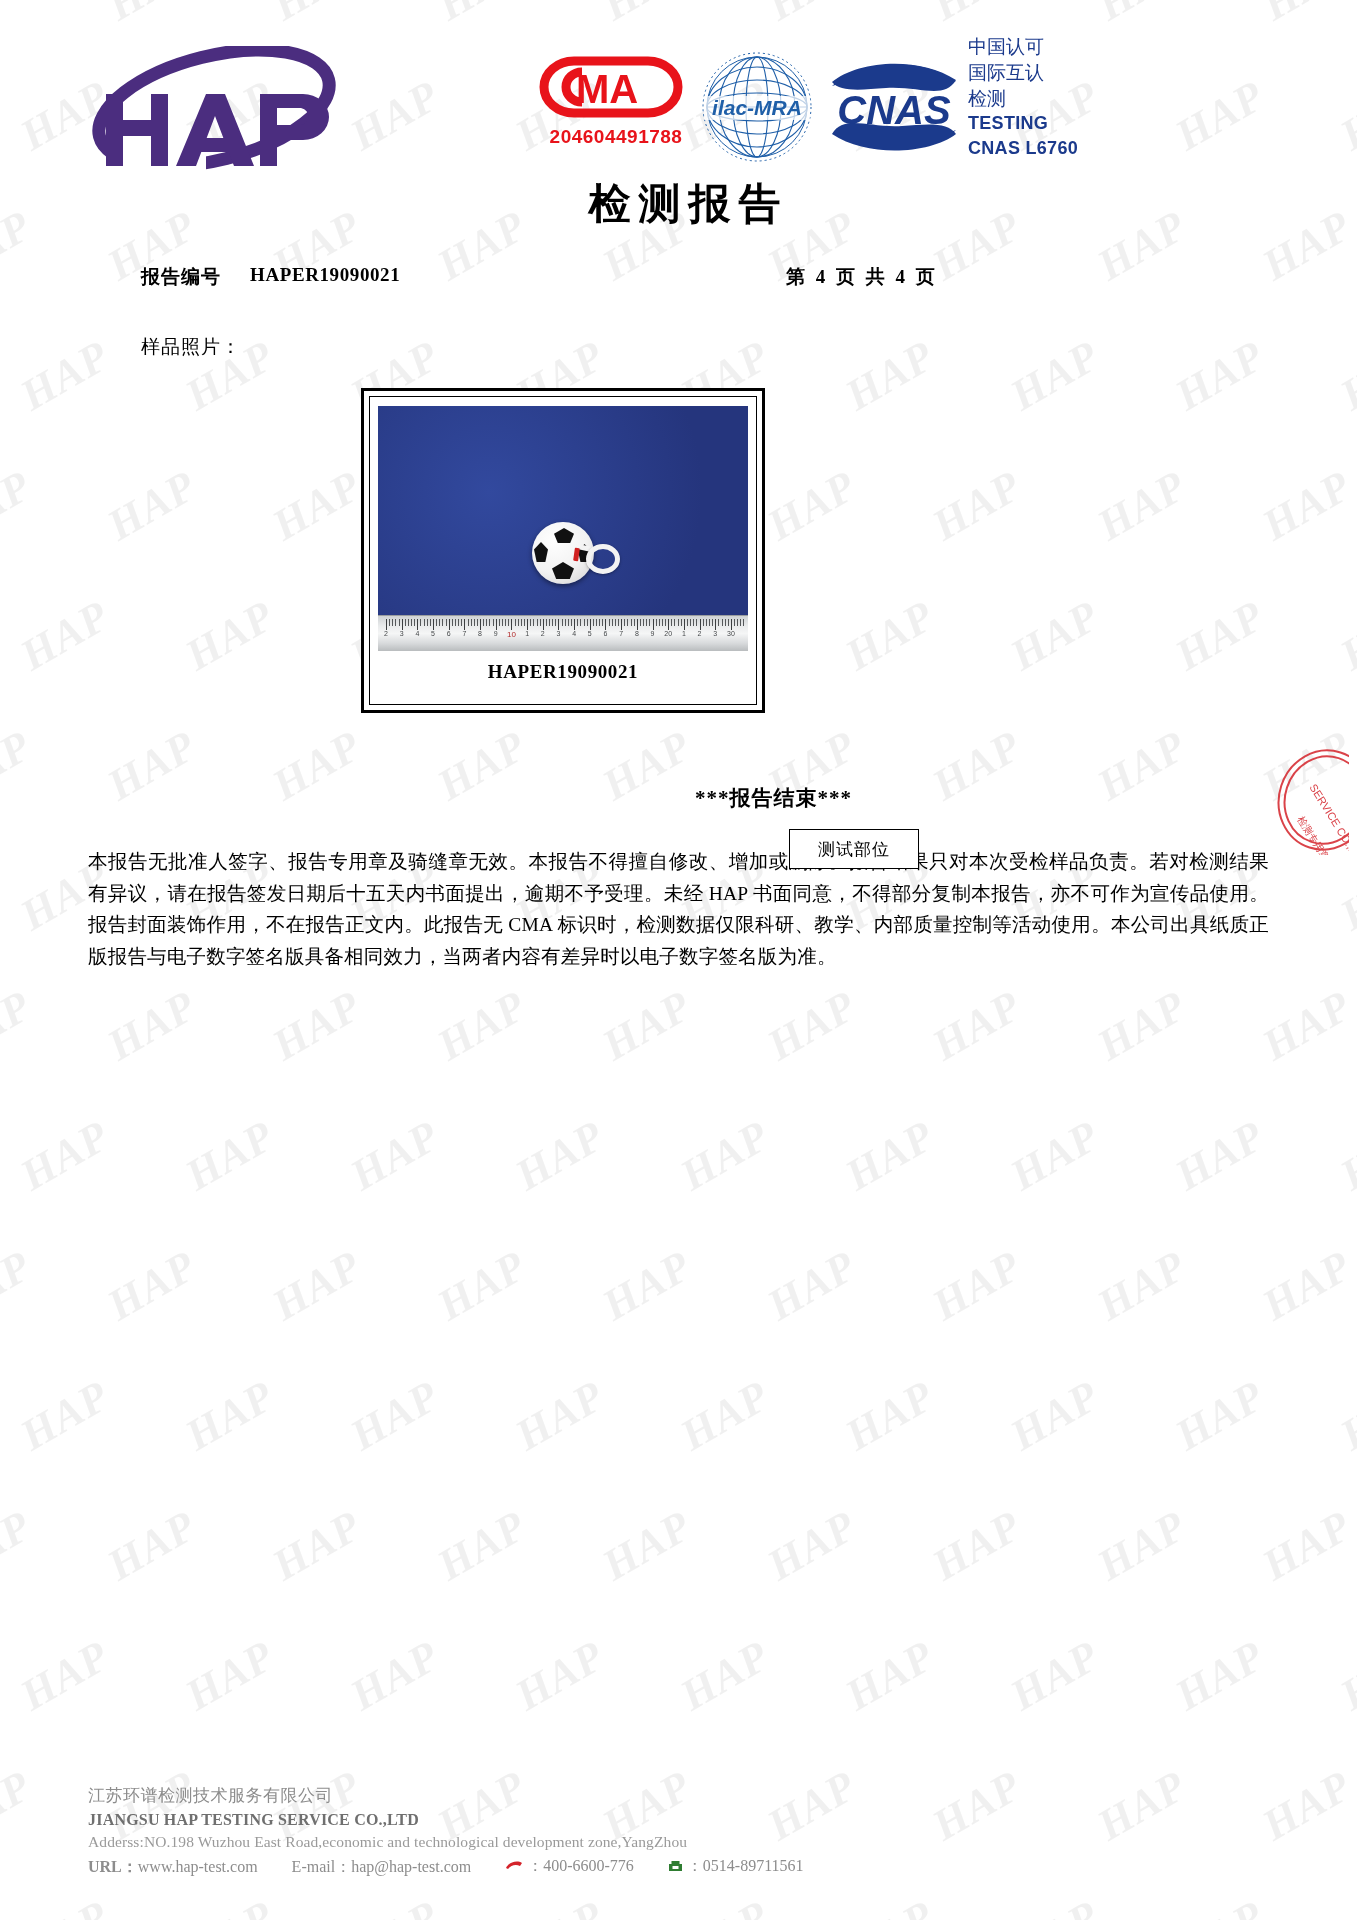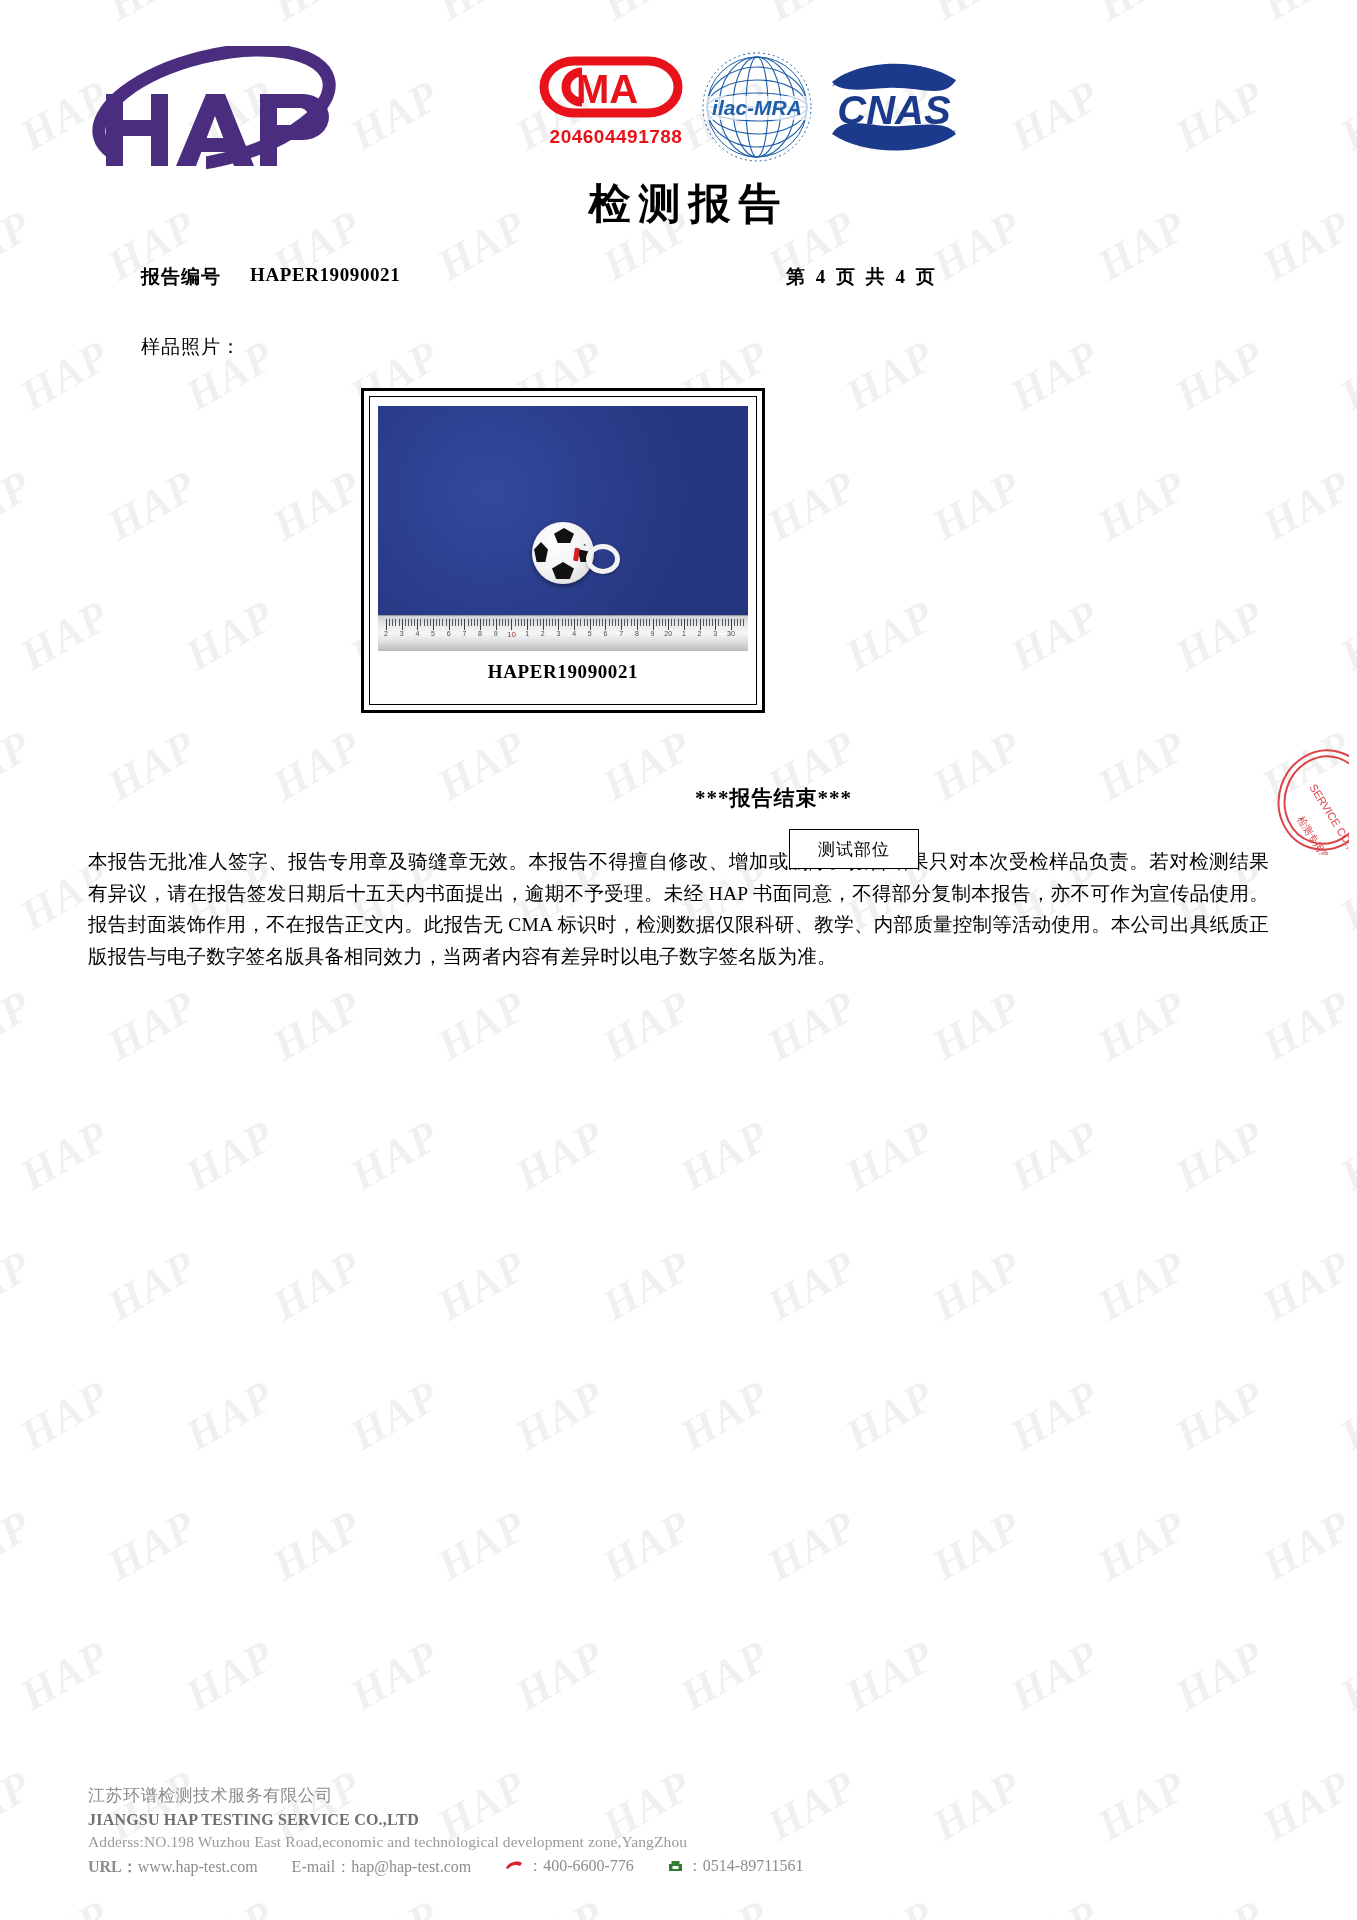--- a/index.html
+++ b/index.html
@@ -489,20 +489,27 @@
     <div class="cnas-wrap">
       <svg viewBox="0 0 140 110" width="140" height="110" aria-hidden="true">
         <path d="M8 34 C38 6, 104 6, 132 30 C110 22, 42 22, 8 34 Z" fill="#1b3a8c"></path>
         <path d="M8 30 C34 8, 96 4, 132 28 C120 48, 96 34, 62 36 C36 38, 16 40, 8 30 Z" fill="#1b3a8c"></path>
         <path d="M132 78 C104 104, 38 104, 10 80 C34 90, 104 90, 132 78 Z" fill="#1b3a8c"></path>
         <path d="M132 82 C106 102, 44 106, 8 82 C20 62, 44 76, 78 74 C104 72, 124 70, 132 82 Z" fill="#1b3a8c"></path>
         <text x="70" y="72" text-anchor="middle" fill="#1b3a8c" font-family="Liberation Sans, sans-serif" font-size="40" font-weight="bold" font-style="italic">CNAS</text>
       </svg>
     </div>
 
+    <div class="accred">
+      <div class="cn">中国认可</div>
+      <div class="cn">国际互认</div>
+      <div class="cn">检测</div>
+      <div class="en">TESTING</div>
+      <div class="en">CNAS L6760</div>
+    </div>
   </div>
 
   <div class="doc-title">检测报告</div>
 
   <div class="idrow">
     <span class="lbl">报告编号</span>
     <span class="val">HAPER19090021</span>
     <span class="pages">第 4 页   共 4 页</span>
   </div>
 

